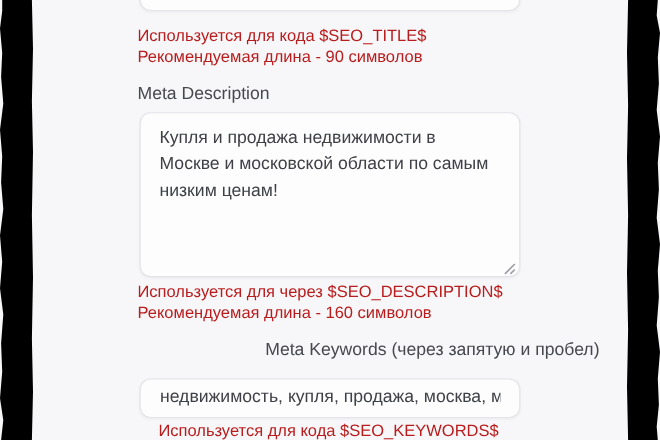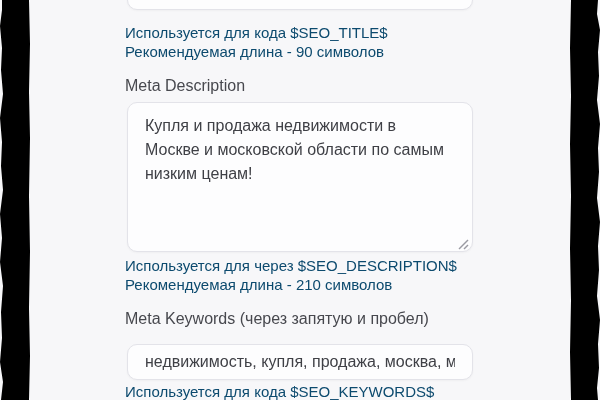--- a/index.html
+++ b/index.html
@@ -71,37 +71,37 @@
   }
 
   .title-input { top: -26px; }
 
   .helper {
     position: absolute;
     left: 125px;
     width: 420px;
     font-size: 15px;
     line-height: 19px;
-    color: #0c4a6e;
+    color: #b91c1c;
     z-index: 2;
   }
   .helper-title { top: 23px; }
   .helper-desc  { top: 256px; }
-  .helper-kw    { top: 382px; }
+  .helper-kw    { top: 382px; margin-left: 19px; }
 
   .label {
     position: absolute;
     left: 125px;
     width: 420px;
     font-size: 16px;
     font-weight: 500;
     color: #47484e;
   }
   .label-desc { top: 77px; }
-  .label-kw   { top: 310px; }
+  .label-kw   { top: 310px; text-align: right; }
 
   .desc-textarea { top: 102px; height: 150px; }
 
   .resize-handle {
     position: absolute;
     left: 456px;
     top: 237px;
     z-index: 3;
     pointer-events: none;
   }
@@ -127,21 +127,21 @@
 
   <textarea class="field desc-textarea" style="">Купля и продажа недвижимости в Москве и московской области по самым низким ценам!</textarea>
 
   <svg class="resize-handle" width="13" height="13" viewBox="0 0 13 13">
     <line x1="3" y1="12" x2="12" y2="3" stroke="#9a9aa2" stroke-width="1.4"></line>
     <line x1="8" y1="12" x2="12" y2="8" stroke="#9a9aa2" stroke-width="1.4"></line>
   </svg>
 
   <div class="helper helper-desc">
     <div>Используется для через $SEO_DESCRIPTION$</div>
-    <div>Рекомендуемая длина - 210 символов</div>
+    <div>Рекомендуемая длина - 160 символов</div>
   </div>
 
   <div class="label label-kw">Meta Keywords (через запятую и пробел)</div>
 
   <input class="field kw-input" type="text" value="недвижимость, купля, продажа, москва, мо" style="">
 
   <div class="helper helper-kw">
     <div>Используется для кода $SEO_KEYWORDS$</div>
   </div>
 

